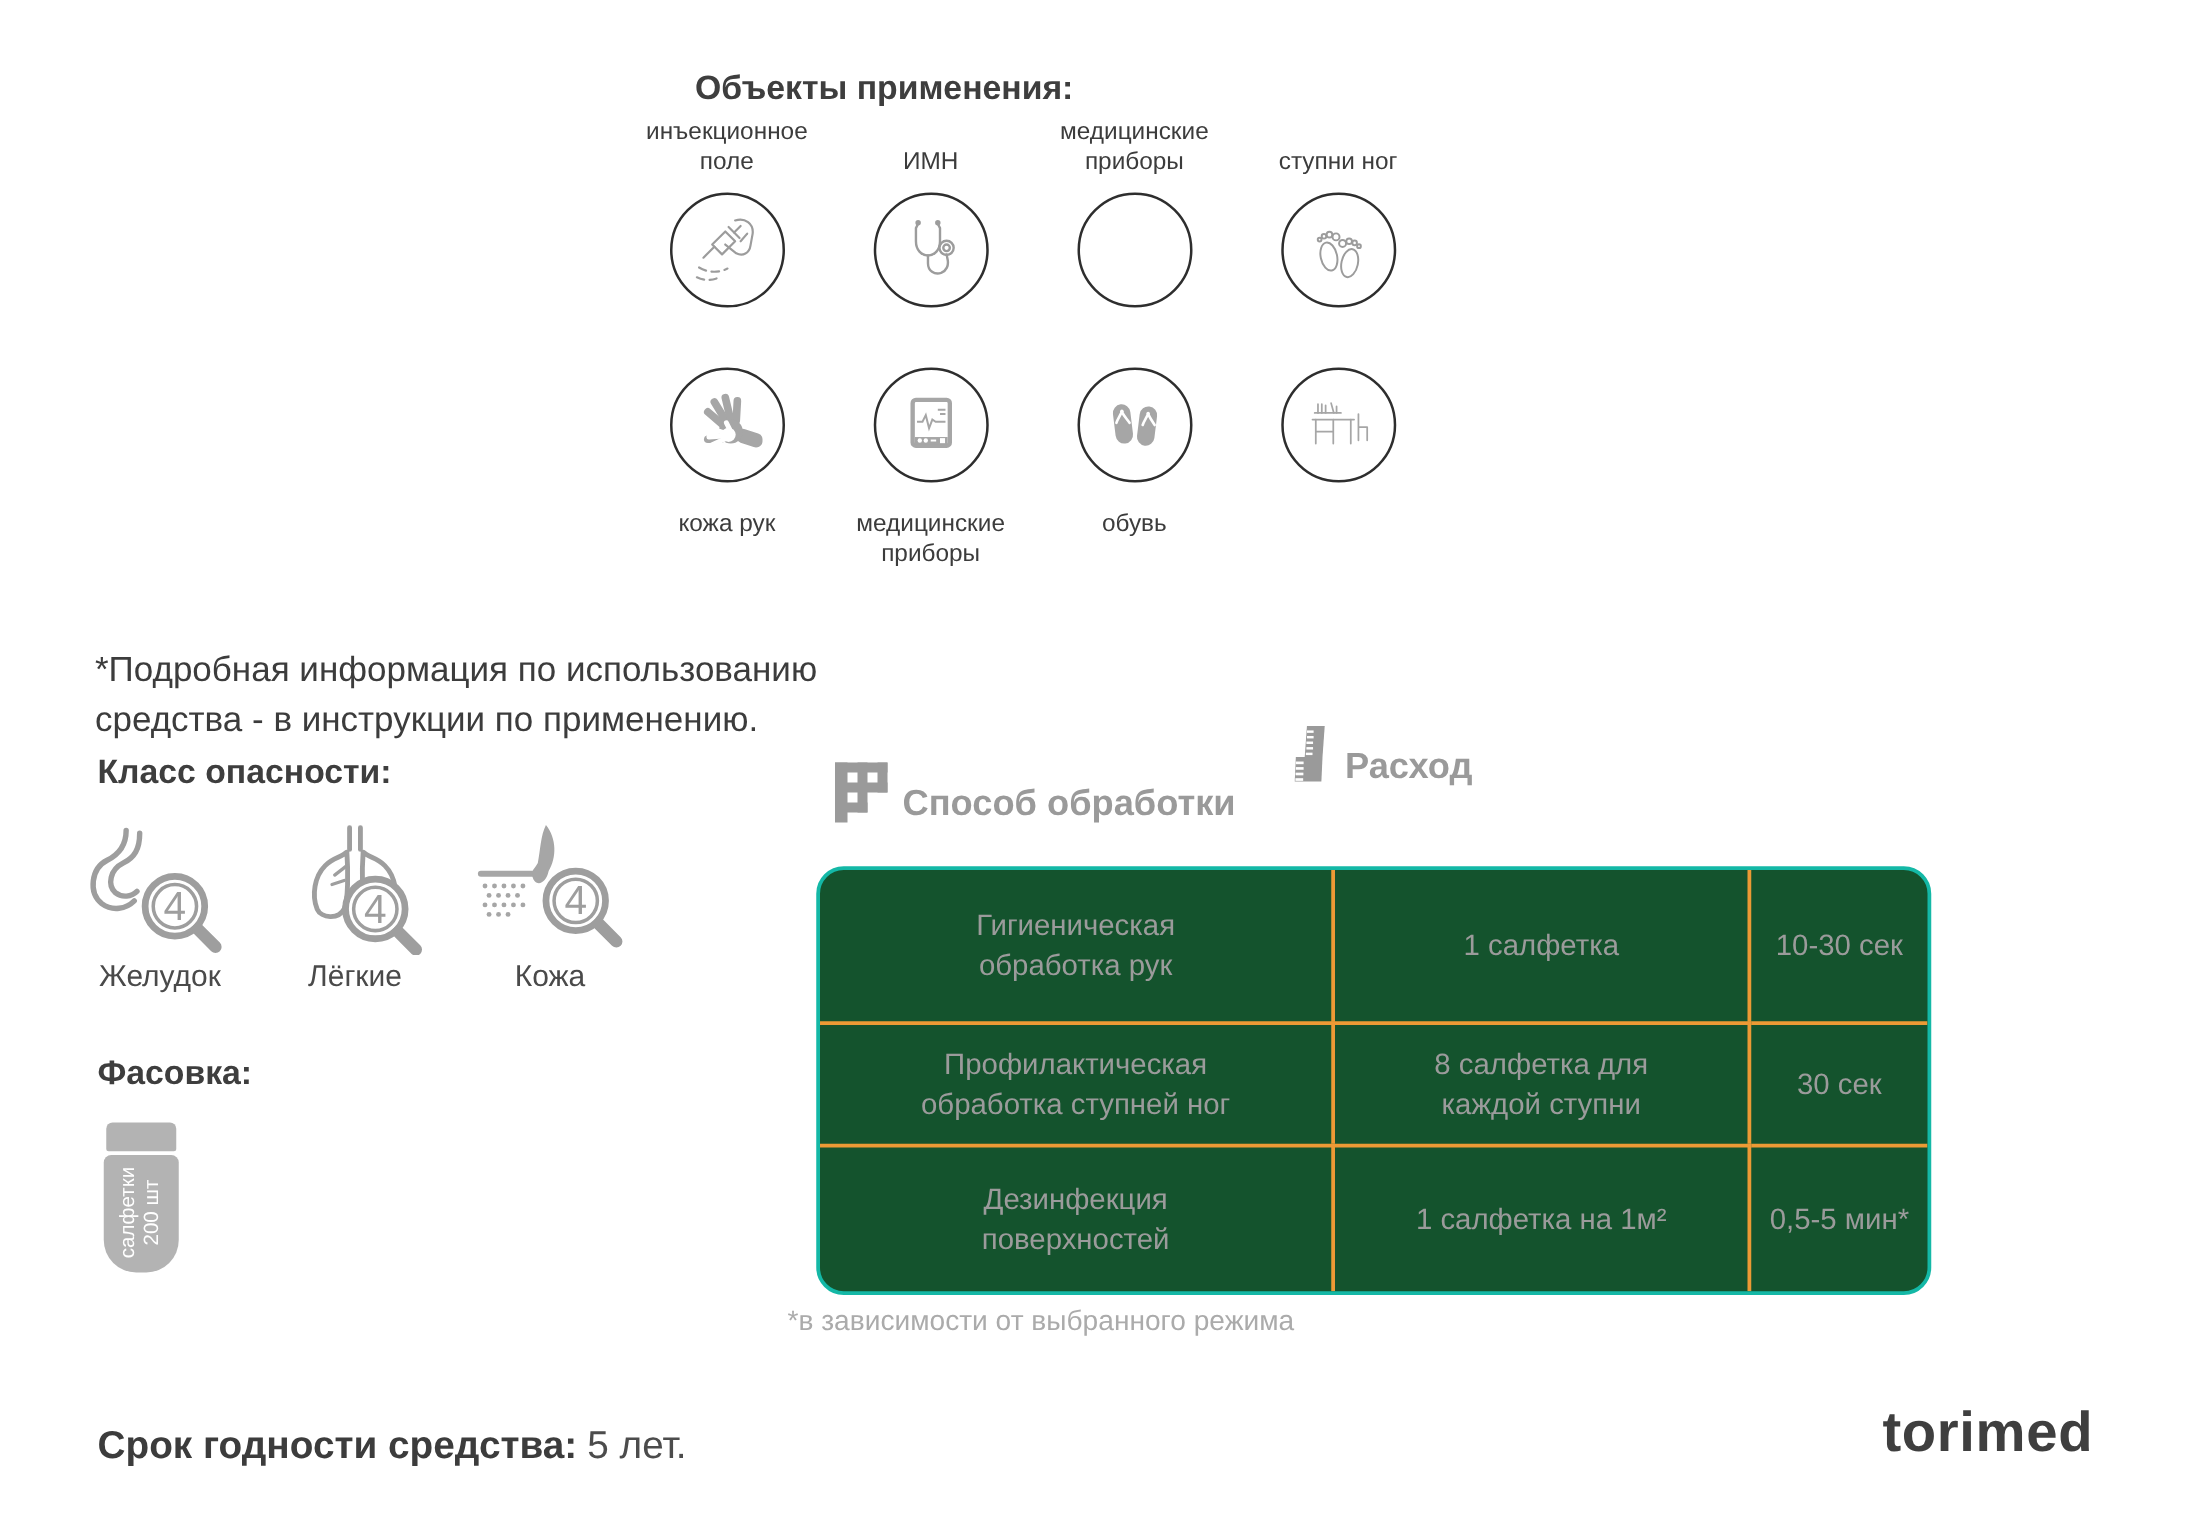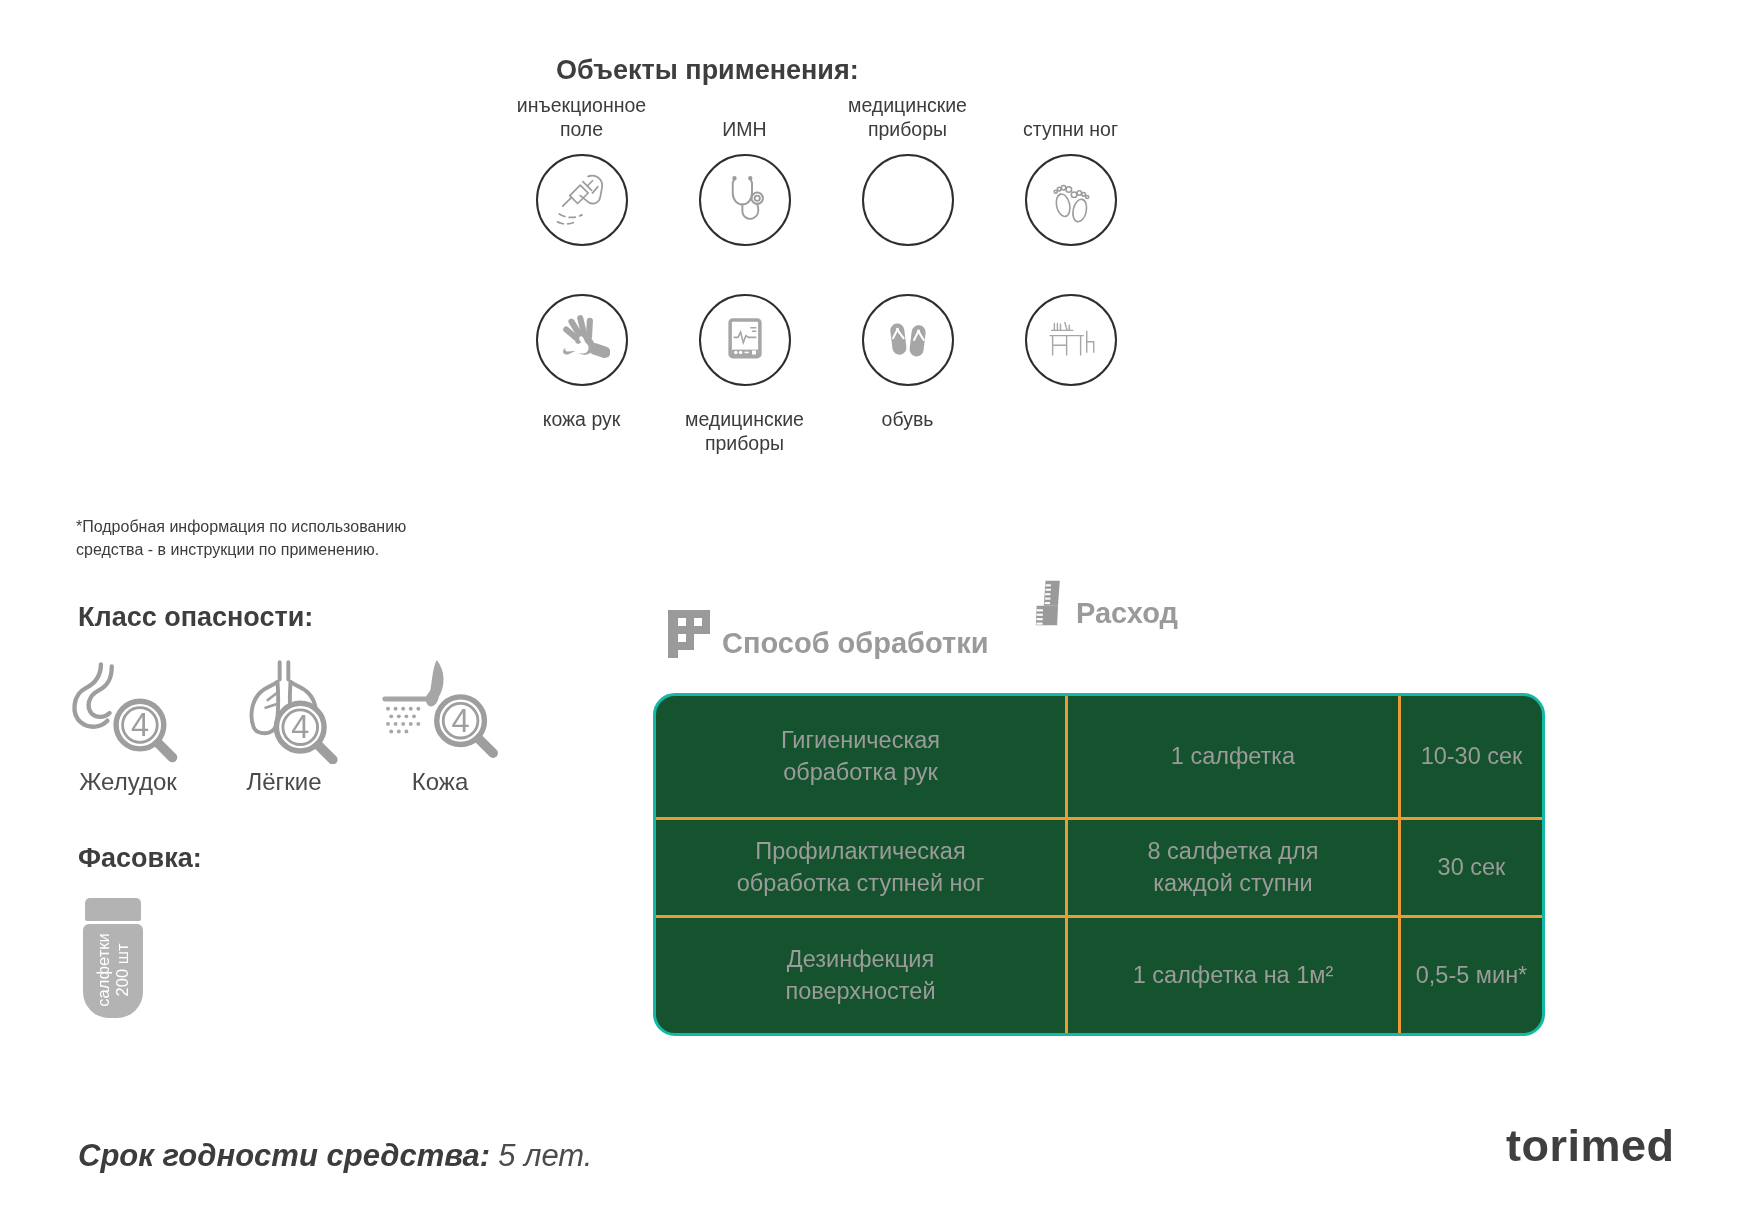--- a/index.html
+++ b/index.html
@@ -17,21 +17,21 @@
     grid-template-rows:64px 88px 52px 88px auto;
   }
   .obj-label { display:flex; align-items:flex-end; justify-content:center; text-align:center;
     font-size:19.5px; line-height:1.22; color:#3c3c3c; white-space:pre-line; padding-bottom:14px; }
   .obj-label.bot { align-items:flex-start; padding-bottom:0; padding-top:24px; }
   .obj-circle-cell { display:flex; align-items:center; justify-content:center; }
   .circle { width:88px; height:88px; border:2.5px solid #2e2e2e; border-radius:50%;
     display:flex; align-items:center; justify-content:center; background:#fff; }
 
   
-  .usage-note { position:absolute; left:76px; top:516px; font-size:16px; line-height:1.42;
+  .usage-note { position:absolute; left:76px; top:516px; font-size:28px; line-height:1.42;
     color:#3c3c3c; white-space:pre-line; }
   .hazard-title { position:absolute; left:78px; top:602px; }
   .hazard-row { position:absolute; left:64px; top:660px; display:flex; gap:28px; }
   .hazard-item { width:128px; display:flex; flex-direction:column; align-items:center; }
   .hazard-item .hz-label { margin-top:4px; font-size:24px; color:#4a4a4a; }
   .pack-title { position:absolute; left:78px; top:843px; }
   .canister { position:absolute; left:83px; top:898px; width:60px; height:120px; }
   .canister .cap { position:absolute; top:0; left:2px; right:2px; height:23px;
     background:#b3b3b3; border-radius:5px 5px 2px 2px; }
   .canister .body { position:absolute; top:26px; left:0; right:0; bottom:0;
@@ -51,21 +51,21 @@
   .dose-table { position:absolute; left:653px; top:693px; width:886px; height:337px;
     border:3px solid #14b8a6; border-radius:22px; display:grid;
     grid-template-columns:412px 333px 1fr; grid-template-rows:121px 98px 1fr; overflow:hidden; background:#14532d; }
   .cell { display:flex; align-items:center; justify-content:center; text-align:center;
     color:#9b9b9b; font-size:23.5px; line-height:1.32; font-weight:500; white-space:pre-line; padding:4px 8px; }
   .cell.bdr-r { border-right:3px solid #ec9a35; }
   .cell.bdr-t { border-top:3px solid #ec9a35; }
   .tbl-footnote { position:absolute; left:630px; top:1044px; font-size:22.5px; color:#ababab; }
 
   
-  .shelf { position:absolute; left:78px; top:1138px; font-size:31px;font-style:italic; }
+  .shelf { position:absolute; left:78px; top:1138px; font-size:31px; }
   .shelf .lbl { font-weight:700; color:#3c3c3c; }
   .shelf .val { font-weight:400; color:#4c4c4c; margin-left:8px; }
   .logo { position:absolute; left:1506px; top:1120px; font-size:45px; font-weight:700;
     color:#3f3f3f; letter-spacing:0.5px; }
 
   svg { display:block; }
 </style>
 </head>
 <body>
 
@@ -326,20 +326,21 @@
     <div class="cell bdr-r bdr-t">8 салфетка для
 каждой ступни</div>
     <div class="cell bdr-t">30 сек</div>
 
     <div class="cell bdr-r bdr-t">Дезинфекция
 поверхностей</div>
     <div class="cell bdr-r bdr-t">1 салфетка на 1м²</div>
     <div class="cell bdr-t">0,5-5 мин*</div>
   </div>
 
+  <div class="tbl-footnote">*в зависимости от выбранного режима</div>
 
   <div class="shelf">
     <span class="lbl">Срок годности средства:</span><span class="val">5 лет.</span>
   </div>
 
   <div class="logo">torimed</div>
 
 </div>
 
 </body></html>

